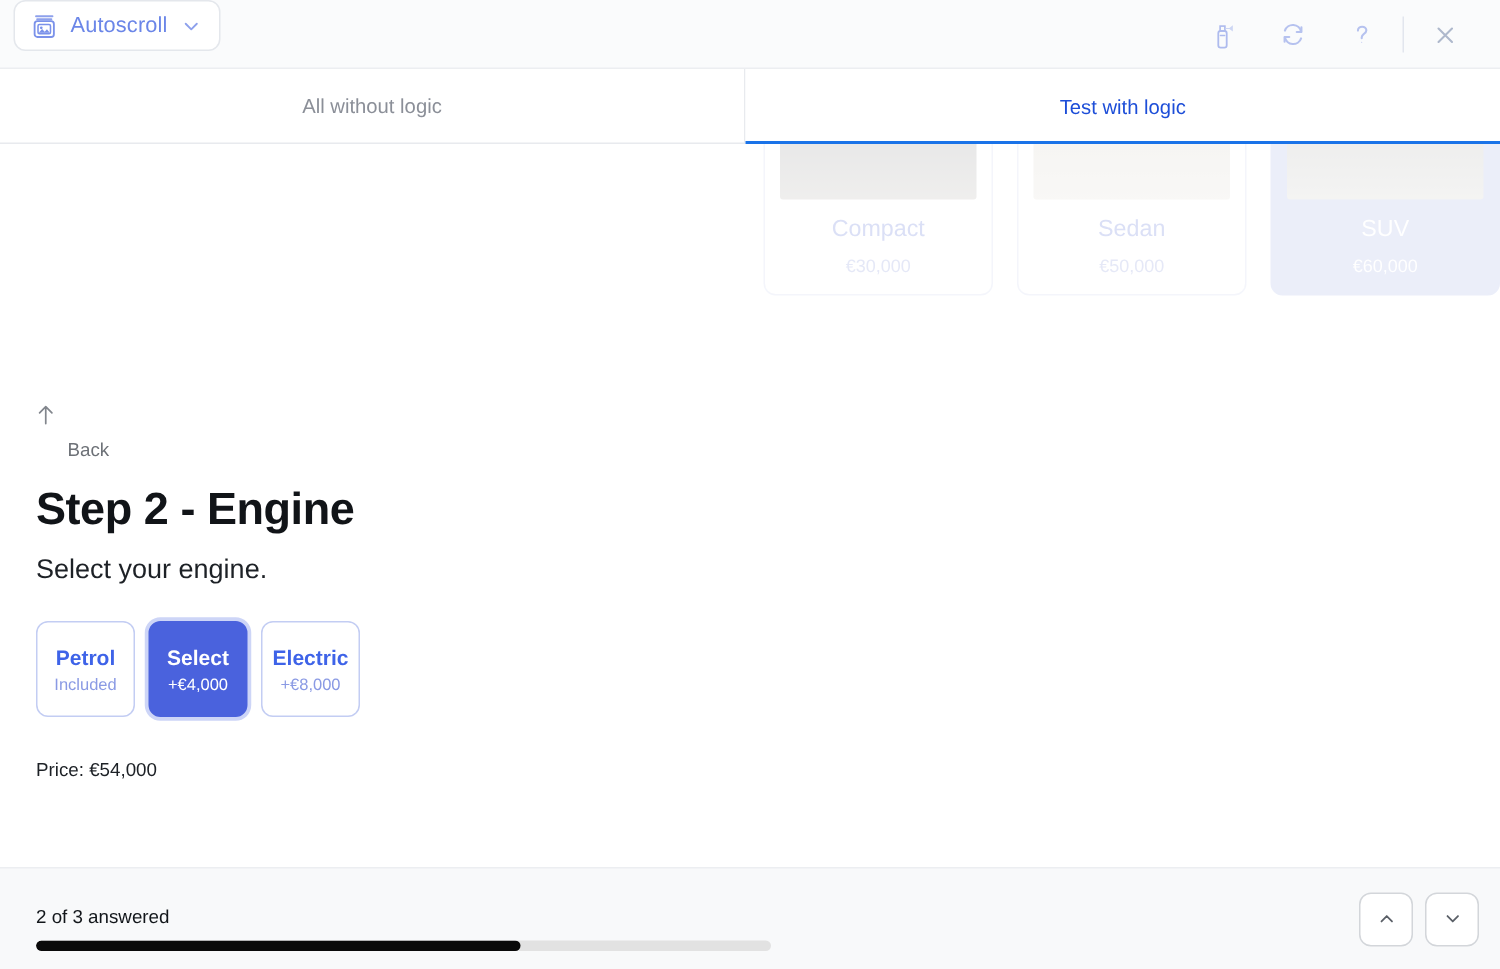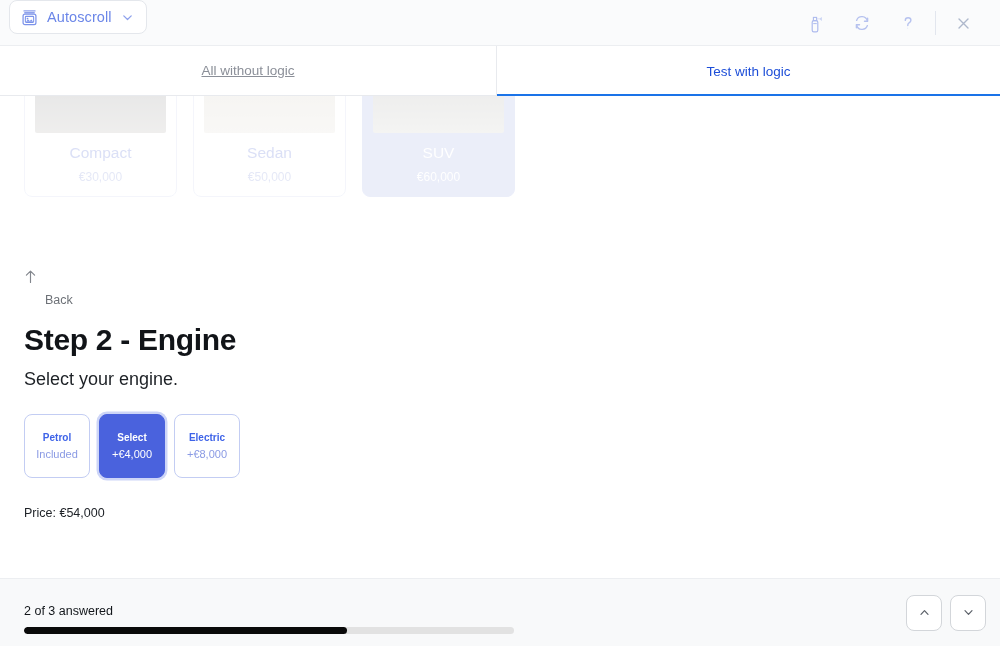--- a/index.html
+++ b/index.html
@@ -70,21 +70,20 @@
     font-size: 13.5px;
     cursor: pointer;
     position: relative;
     background: #ffffff;
   }
   .tab-left {
     width: 497px;
     color: #8b8f98;
     border-right: 1px solid #e8eaee;
     border-bottom: 1px solid #e8eaee;
-    text-decoration: underline;
   }
   .tab-right {
     flex: 1 1 auto;
     color: #1d4ed8;
   }
   .tab-right::after {
     content: "";
     position: absolute;
     left: 0; right: 0; bottom: 0;
     height: 2.5px;
@@ -99,20 +98,21 @@
     background: #ffffff;
   }
 
   
   .cards-strip {
     display: flex;
     gap: 16px;
     padding: 0 0 0 24px;
     margin-top: -58px;
     opacity: .34;
+    justify-content: flex-end;
   }
   .car-card {
     width: 153px;
     border: 1px solid #dfe4f5;
     border-radius: 8px;
     background: #ffffff;
     overflow: hidden;
     padding-bottom: 12px;
     cursor: pointer;
   }
@@ -186,21 +186,21 @@
     align-items: center; justify-content: center;
     gap: 5px;
     cursor: pointer;
     padding: 6px 2px;
   }
   .engine-opt.selected {
     background: #4a62dd;
     border-color: #4a62dd;
     box-shadow: 0 0 0 2.5px #cdd5f7;
   }
-  .eng-name { font-size: 10px; color: #3e63e8; font-weight: 600; }
+  .eng-name { font-size: 14px; color: #3e63e8; font-weight: 600; }
   .eng-extra { font-size: 11px; color: #8a9ae4; }
   .engine-opt.selected .eng-name,
   .engine-opt.selected .eng-extra { color: #ffffff; }
 
   .price-line {
     margin: 28px 0 0 24px;
     font-size: 12.5px;
     color: #1d2126;
   }
 

